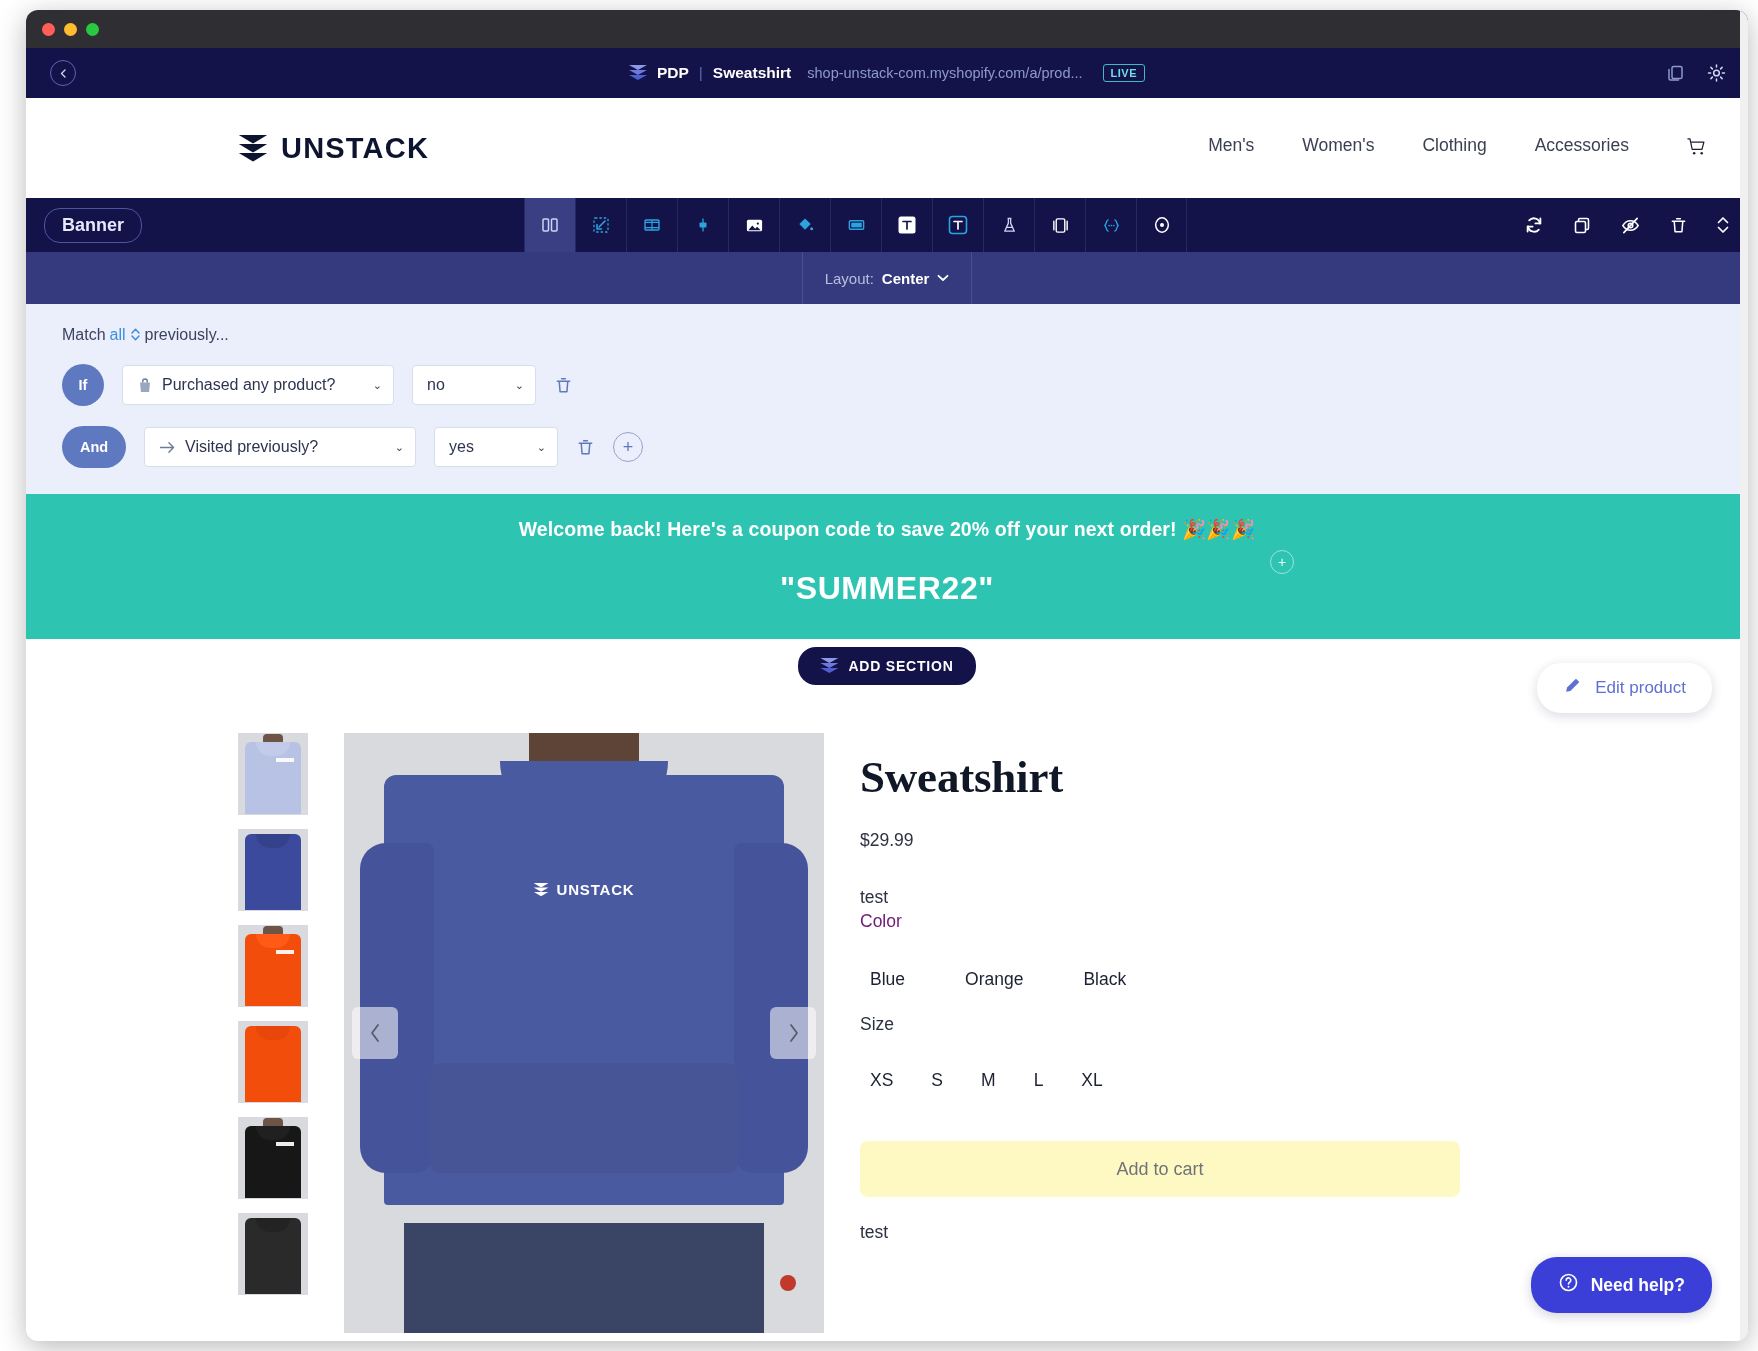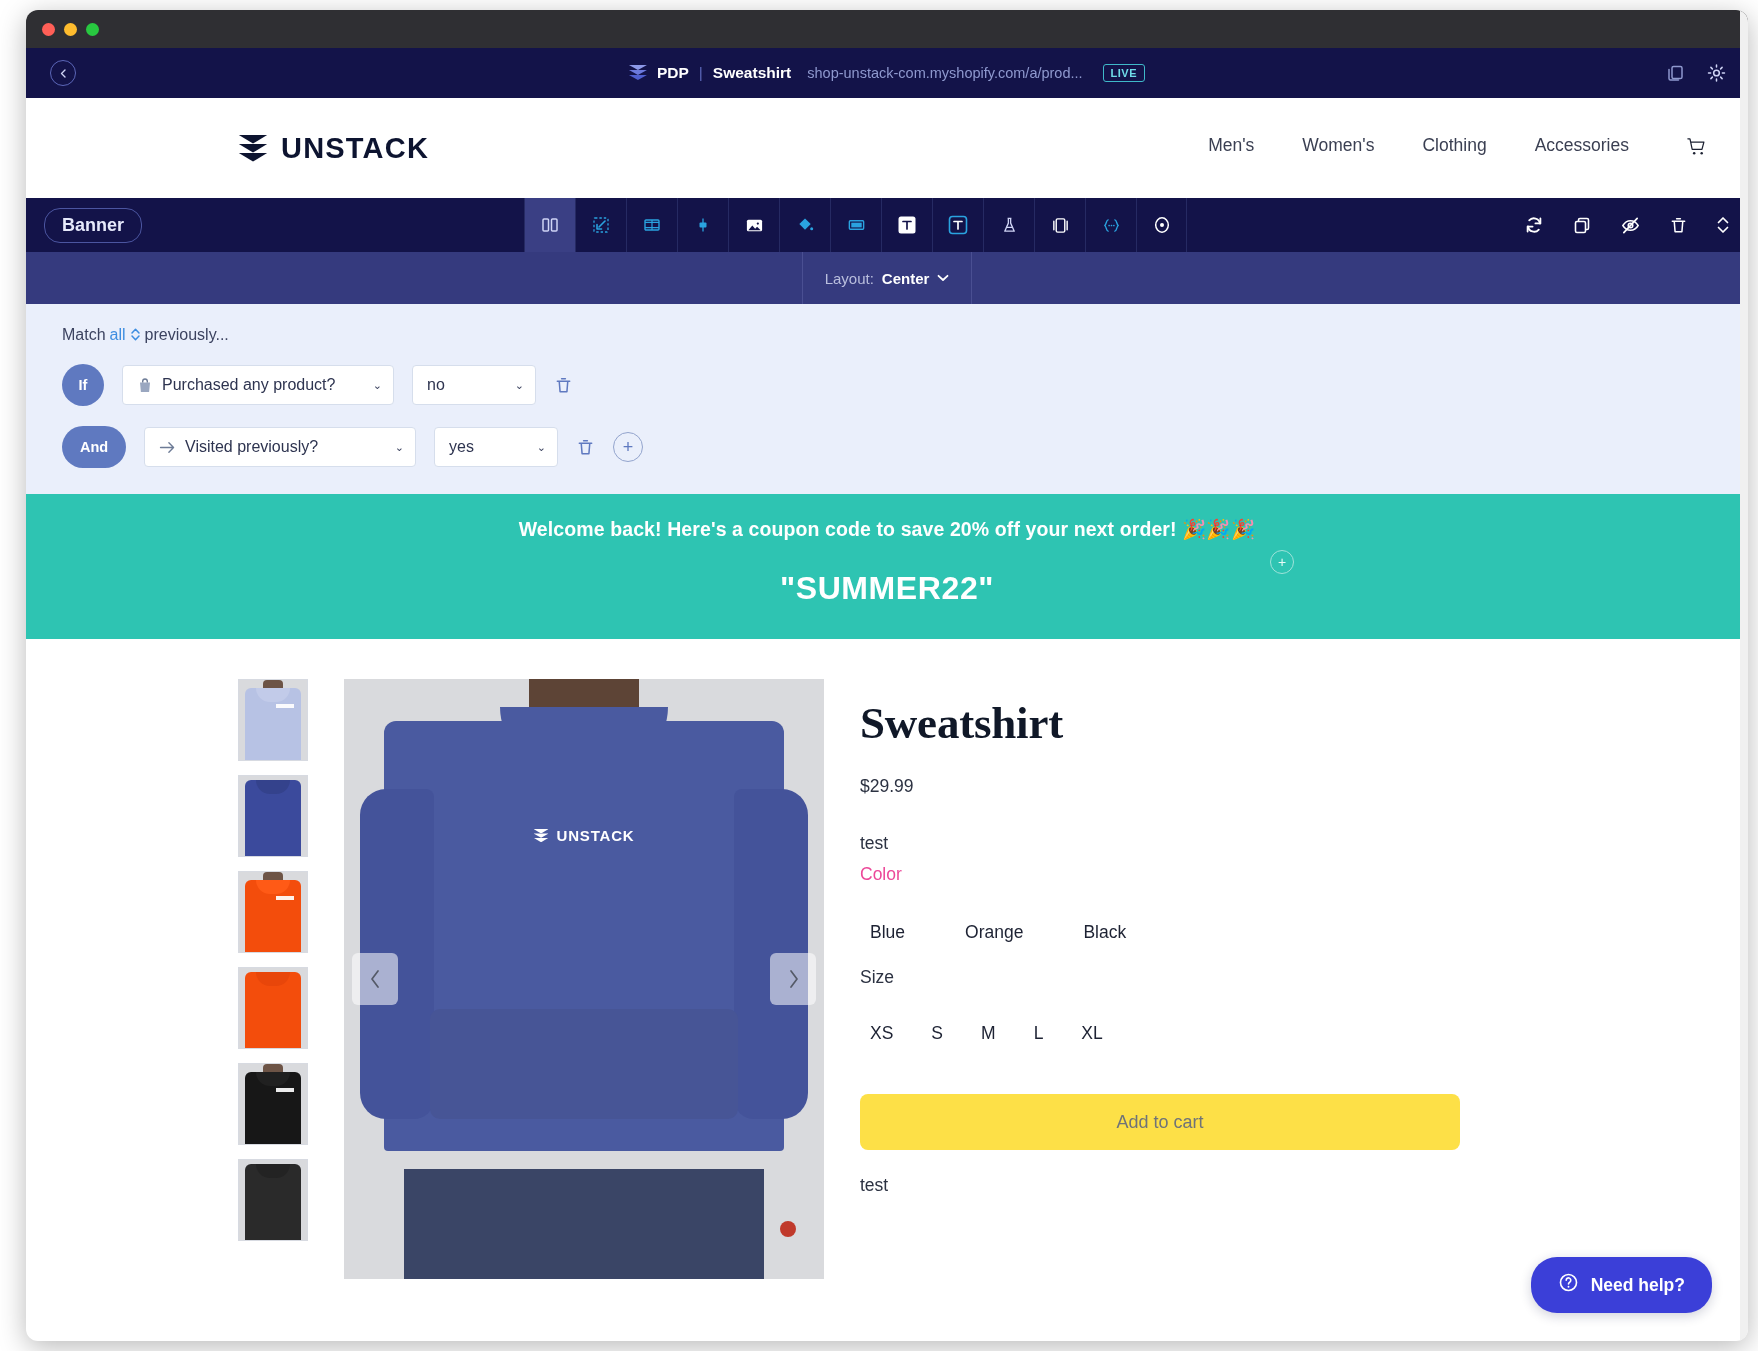--- a/index.html
+++ b/index.html
@@ -263,33 +263,33 @@
   .nav-arrow.prev { left: 8px; }
   .nav-arrow.next { right: 8px; }
 
   .info { padding-top: 18px; width: 640px; }
   .p-title {
     font-family: "Liberation Serif", serif;
     font-size: 45px; font-weight: 700; color: #101828; letter-spacing: -.2px;
   }
   .p-price { margin-top: 27px; font-size: 17.5px; color: #2c3242; }
   .p-test1 { margin-top: 36px; font-size: 17.5px; color: #2c3242; }
-  .p-optlabel { margin-top: 10px; font-size: 17.5px; color: #ec4899; }
+  .p-optlabel { margin-top: 3px; font-size: 17.5px; color: #701a75; }
   .opt-row { display: flex; gap: 40px; margin-top: 35px; }
   .opt {
     font-size: 17.5px; color: #1d2233; padding: 2px 10px; cursor: pointer;
   }
   .size-label { margin-top: 22px; font-size: 17.5px; color: #2c3242; }
   .size-row { display: flex; gap: 18px; margin-top: 33px; }
   .size {
     font-size: 17.5px; color: #1d2233; padding: 2px 10px; cursor: pointer;
   }
   .atc {
     margin-top: 48px; width: 600px; height: 56px;
-    background: #fde047; border-radius: 8px; border: none;
+    background: #fef9c3; border-radius: 8px; border: none;
     color: #6f7378; font-size: 18px; cursor: pointer;
     display: flex; align-items: center; justify-content: center;
   }
   .p-test2 { margin-top: 25px; font-size: 17.5px; color: #2c3242; }
 
   .need-help {
     position: absolute; right: 36px; bottom: 28px;
     background: #3b3fd8; color: #ffffff; border-radius: 26px;
     padding: 15px 27px; display: flex; align-items: center; gap: 12px;
     font-size: 17.5px; font-weight: 700; cursor: pointer;
@@ -559,20 +559,38 @@
       <span class="plus-btn">+</span>
     </div>
   </div>
 
   <div class="banner">
     <div class="banner-line1">Welcome back! Here's a coupon code to save 20% off your next order! 🎉🎉🎉</div>
     <div class="banner-code">"SUMMER22"</div>
     <span class="banner-plus">+</span>
   </div>
 
+  <div class="addsec-wrap">
+    <div class="addsec-btn">
+      <span class="stack-ico">
+          <i></i>
+          <i></i>
+          <i></i>
+        </span>
+      <span>ADD SECTION</span>
+    </div>
+    <div class="edit-product">
+      <span>
+        <svg width="19" height="19" viewBox="0 0 20 20" fill="none">
+            <path d="M13.6 2.8l3.6 3.6-9.4 9.4-4.5.9.9-4.5z" fill="#5f6fd6"></path>
+          </svg>
+      </span>
+      <span>Edit product</span>
+    </div>
+  </div>
 
   <div class="pdp">
 
     <div class="thumbs">
       <div class="thumb">
         <span class="head"></span>
           <span class="body" style="background:#b7c2e4"></span>
           <span class="hood" style="background:#c2cbe9"></span>
           <span class="logo"></span>
       </div>

